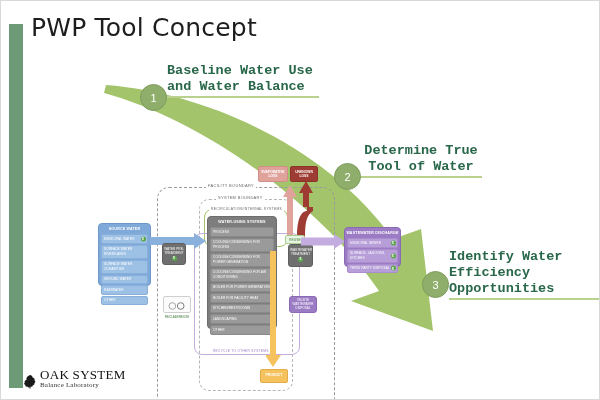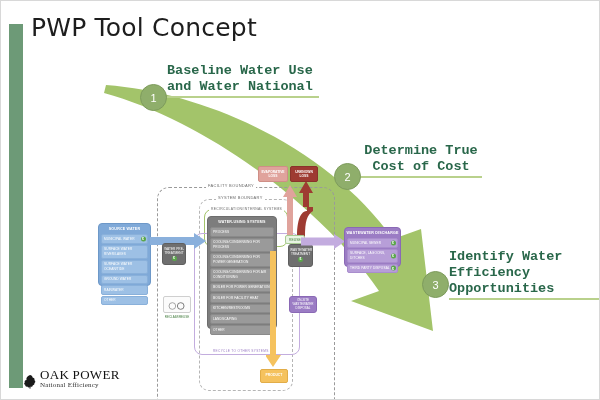--- a/index.html
+++ b/index.html
@@ -146,27 +146,27 @@
              C 210 92, 330 150, 392 238
              L 392 238
              L 420 228
              L 432 330
              L 350 300
              L 378 290
              C 320 205, 205 120, 103 92 Z" fill="#a3c46a"></path>
   </svg>
 
   <div class="callout" style="left:166px;top:62px;width:152px;">
-    <div class="ctext"><span>Baseline Water Use</span><br><span>and Water National</span></div>
+    <div class="ctext"><span>Baseline Water Use</span><br><span>and Water Balance</span></div>
     <div class="rule"></div>
   </div>
   <div class="badge" style="left:139px;top:83px;">1</div>
 
   <div class="callout" style="left:359px;top:142px;width:122px;text-align:center;">
-    <div class="ctext"><span>Determine True</span><br><span>Cost of Cost</span></div>
+    <div class="ctext"><span>Determine True</span><br><span>Tool of Water</span></div>
     <div class="rule"></div>
   </div>
   <div class="badge" style="left:333px;top:162px;">2</div>
 
   <div class="callout" style="left:448px;top:248px;width:170px;">
     <div class="ctext"><span>Identify Water Efficiency</span><br><span>Opportunities</span></div>
     <div class="rule"></div>
   </div>
   <div class="badge" style="left:421px;top:270px;">3</div>
 
@@ -274,18 +274,18 @@
   <div class="logo">
     <svg width="14" height="15" viewBox="0 0 14 15">
       <path d="M7 1 C4 2 3 4 3.5 6 C2 6 1.2 7.2 1.8 8.4 C0.8 9 1 10.4 2.2 10.8
                C2 12 3 13 4.2 12.6 C5 13.8 6.6 13.8 7.2 12.6
                C8.4 13.2 9.8 12.4 9.8 11.2 C11 11.2 11.8 10 11.4 9
                C12.6 8.4 12.6 6.8 11.4 6.2 C12 5 11 3.6 9.8 3.8
                C9.6 2.2 8.2 1 7 1 Z" fill="#1a1a1a"></path>
       <rect x="6.5" y="11" width="1" height="3.6" fill="#1a1a1a"></rect>
     </svg>
     <div class="logo-text">
-      <div class="l1">OAK POWER</div>
-      <div class="l2">National Efficiency</div>
+      <div class="l1">OAK SYSTEM</div>
+      <div class="l2">Balance Laboratory</div>
     </div>
   </div>
 
 </div>
 
 </body></html>

